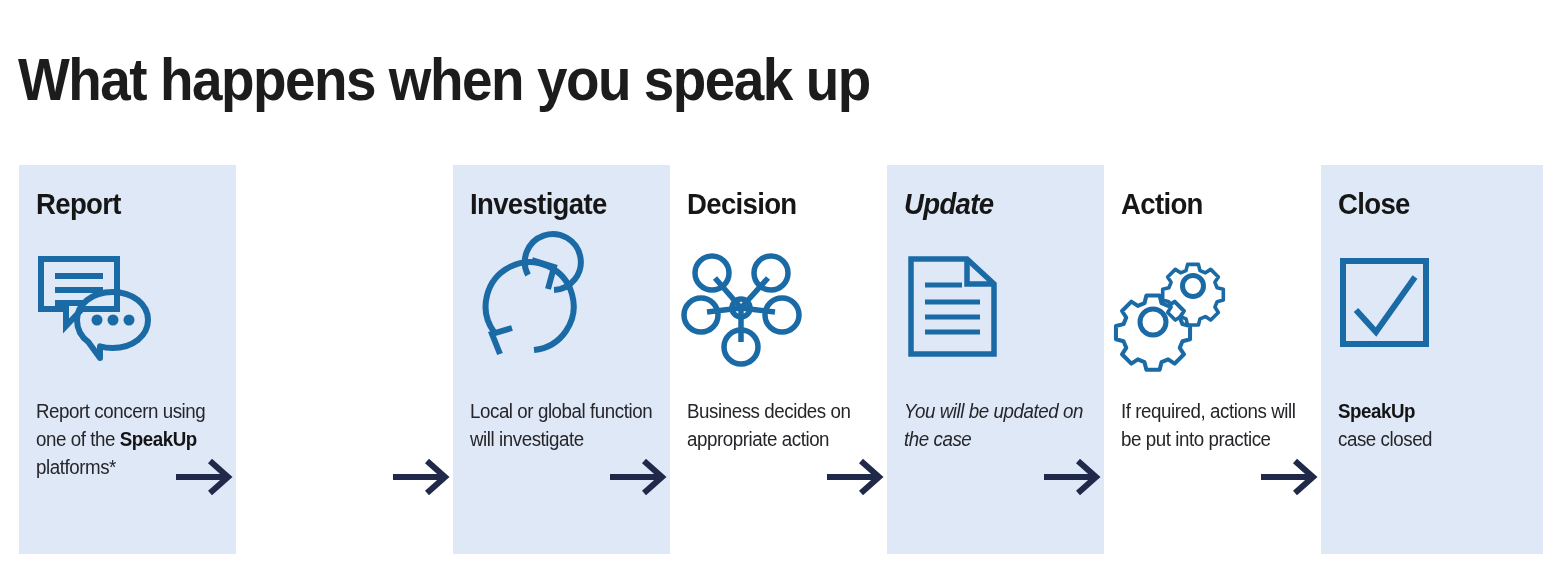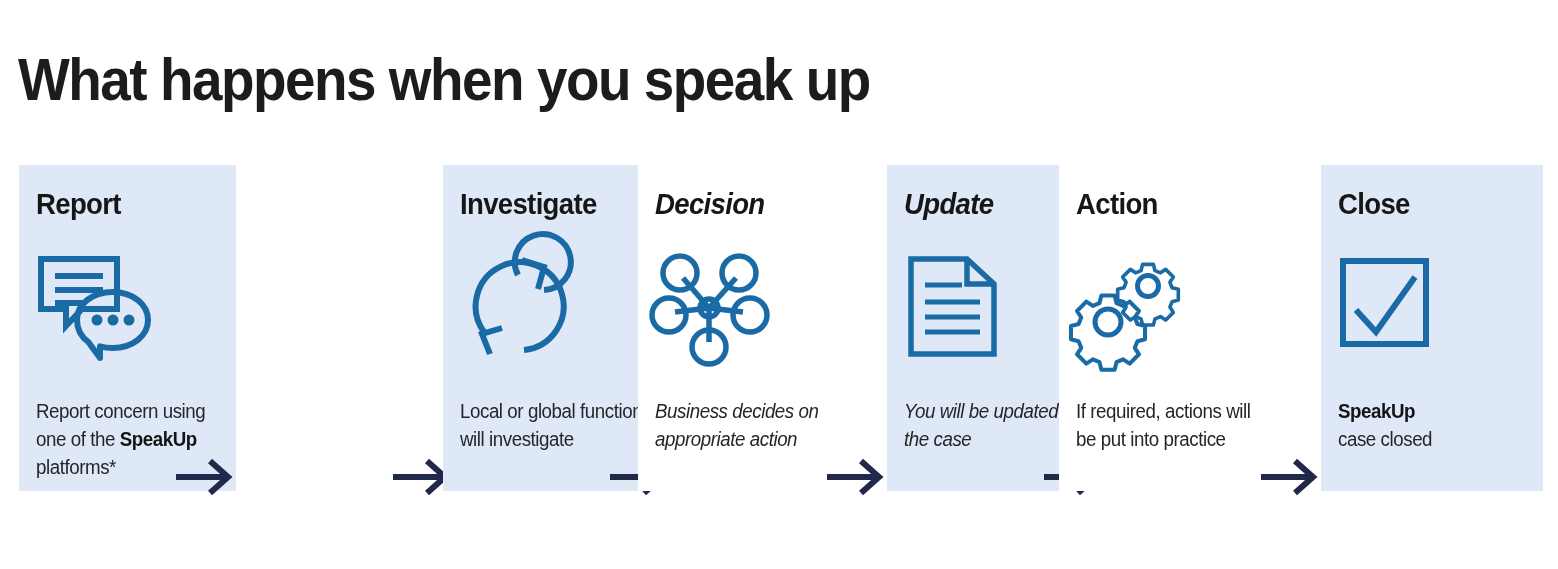--- a/index.html
+++ b/index.html
@@ -36,21 +36,21 @@
     left: 19px;
     top: 165px;
     width: 1524px;
     height: 389px;
   }
 
   .step {
     position: absolute;
     top: 0;
     width: 217px;
-    height: 326px;
+    height: 389px;
     box-sizing: border-box;
     padding: 22px 17px 0 17px;
   }
   .step.shaded { background: #dfe8f7; }
   .step.plain  { background: #ffffff; }
 
   .step-title {
     font-size: 29px;
     line-height: 34px;
     font-weight: 700;
@@ -125,21 +125,21 @@
   </div>
 
 
   <div class="arrow" style="left:372px;">
     <svg width="62" height="40" viewBox="0 0 62 40">
       <line x1="2" y1="20" x2="52" y2="20" stroke="#20294a" stroke-width="6"></line>
       <polyline points="36,4 54,20 36,36" fill="none" stroke="#20294a" stroke-width="6" stroke-linejoin="miter"></polyline>
     </svg>
   </div>
 
-  <div class="step shaded" style="left:424px;">
+  <div class="step shaded" style="left:434px;">
     <div class="step-title">Investigate</div>
     <div class="icon-wrap">
       <svg width="130" height="110" viewBox="0 0 130 110" fill="none">
 
         <path d="M24 78 A44 44 0 1 1 64 96" stroke="#1a6aa6" stroke-width="6" fill="none" stroke-linecap="butt"></path>
         <polyline points="42,74 22,80 30,100" fill="none" stroke="#1a6aa6" stroke-width="6" stroke-linejoin="miter"></polyline>
 
         <path d="M84 36 A28 28 0 1 0 58 21" stroke="#1a6aa6" stroke-width="6" fill="none"></path>
         <polyline points="62,6 84,13 78,35" fill="none" stroke="#1a6aa6" stroke-width="6" stroke-linejoin="miter"></polyline>
       </svg>
@@ -147,21 +147,21 @@
     <div class="step-desc">Local or global function will investigate</div>
   </div>
 
   <div class="arrow" style="left:589px;">
     <svg width="62" height="40" viewBox="0 0 62 40">
       <line x1="2" y1="20" x2="52" y2="20" stroke="#20294a" stroke-width="6"></line>
       <polyline points="36,4 54,20 36,36" fill="none" stroke="#20294a" stroke-width="6" stroke-linejoin="miter"></polyline>
     </svg>
   </div>
 
-  <div class="step plain" style="left:619px;font-style:italic;">
+  <div class="step plain" style="left:651px;">
     <div class="step-title">Decision</div>
     <div class="icon-wrap">
       <svg width="130" height="110" viewBox="0 0 130 110" fill="none">
         <g stroke="#1a6aa6" stroke-width="5.5" fill="none">
           <line x1="54" y1="54" x2="28" y2="24"></line>
           <line x1="54" y1="54" x2="81" y2="24"></line>
           <line x1="54" y1="54" x2="20" y2="58"></line>
           <line x1="54" y1="54" x2="88" y2="58"></line>
           <line x1="54" y1="54" x2="54" y2="88"></line>
         </g>
@@ -202,21 +202,21 @@
     <div class="step-desc">You will be updated on the case</div>
   </div>
 
   <div class="arrow" style="left:1023px;">
     <svg width="62" height="40" viewBox="0 0 62 40">
       <line x1="2" y1="20" x2="52" y2="20" stroke="#20294a" stroke-width="6"></line>
       <polyline points="36,4 54,20 36,36" fill="none" stroke="#20294a" stroke-width="6" stroke-linejoin="miter"></polyline>
     </svg>
   </div>
 
-  <div class="step plain" style="left:1040px;">
+  <div class="step plain" style="left:1085px;">
     <div class="step-title">Action</div>
     <div class="icon-wrap">
       <svg width="130" height="110" viewBox="0 0 130 110" fill="none">
 
         <g transform="translate(72,32)">
           <path d="M-7.5,-30 h15 l2.2,8.6 7.5,3.1 7.4,-4.8 10.6,10.6 -4.8,7.4 3.1,7.5 8.6,2.2 v15 l-8.6,2.2 -3.1,7.5 4.8,7.4 -10.6,10.6 -7.4,-4.8 -7.5,3.1 -2.2,8.6 h-15 l-2.2,-8.6 -7.5,-3.1 -7.4,4.8 -10.6,-10.6 4.8,-7.4 -3.1,-7.5 -8.6,-2.2 v-15 l8.6,-2.2 3.1,-7.5 -4.8,-7.4 10.6,-10.6 7.4,4.8 7.5,-3.1 z" stroke="#1a6aa6" stroke-width="5" fill="none" stroke-linejoin="round" transform="scale(0.72)"></path>
           <circle cx="0" cy="0" r="10.5" stroke="#1a6aa6" stroke-width="5" fill="none"></circle>
         </g>
 
         <g transform="translate(32,68)">

